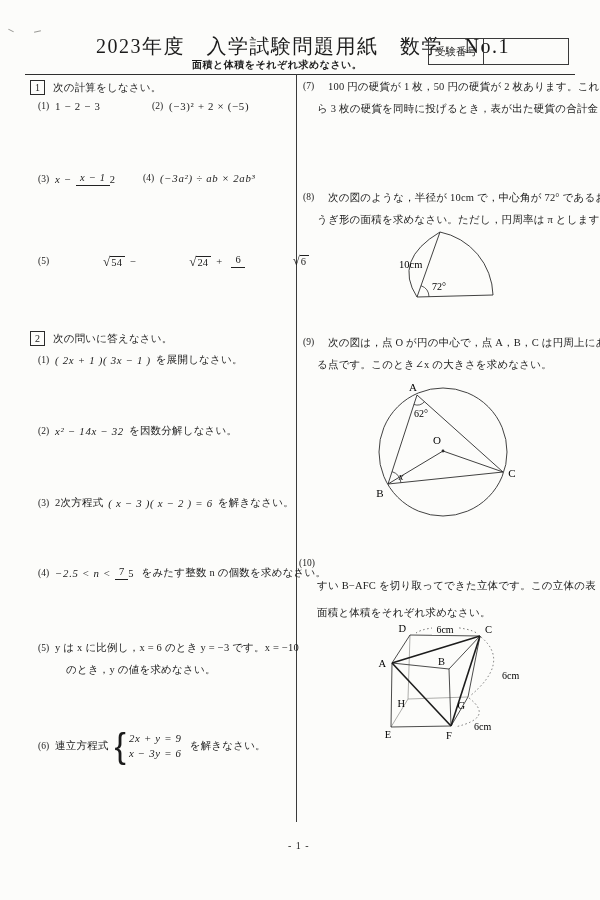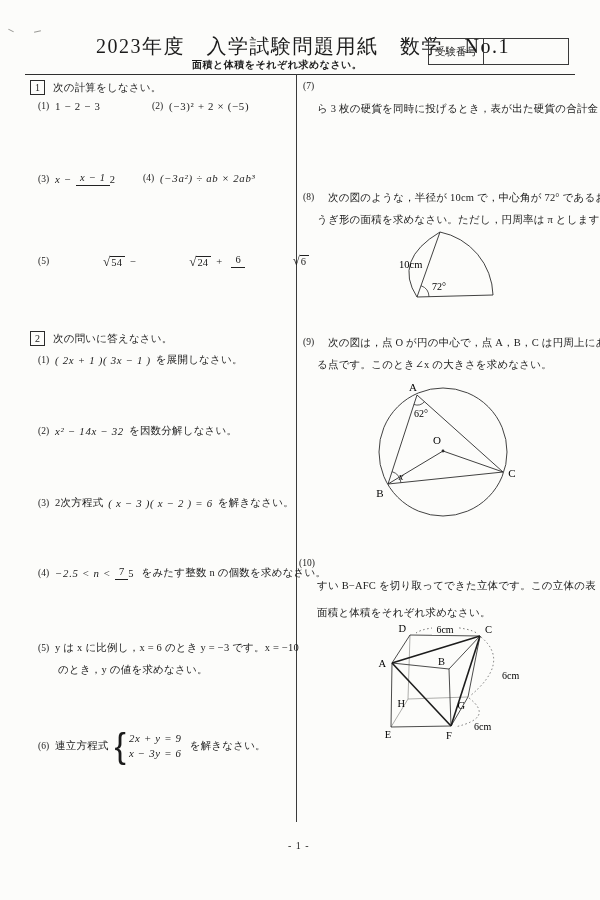--- a/index.html
+++ b/index.html
@@ -125,34 +125,35 @@
       <span class="num">7</span>
       <span class="den">5</span>
     </span>
     <span class="jp" style="margin-left:4px;">をみたす整数 n の個数を求めなさい。</span>
   </div>
 
   <div class="abs row" style="left:38px;top:641px;">
     <span class="lbl">(5)</span>
     <span class="jp">y は x に比例し，x = 6 のとき y = −3 です。x = −10</span>
   </div>
-  <div class="abs jp" style="left:58px;top:663px;">のとき，y の値を求めなさい。</div>
+  <div class="abs jp" style="left:66px;top:663px;">のとき，y の値を求めなさい。</div>
 
   <div class="abs row" style="left:38px;top:726px;height:40px;">
     <span class="lbl">(6)</span>
     <span class="jp">連立方程式</span>
     <span class="brace">{</span>
     <span class="sys">
       <span class="math">2x + y = 9</span>
       <span class="math">x − 3y = 6</span>
     </span>
     <span class="jp">を解きなさい。</span>
   </div>
 
   <div class="abs lbl" style="left:303px;top:81px;">(7)</div>
+  <div class="abs jp" style="left:328px;top:80px;">100 円の硬貨が 1 枚，50 円の硬貨が 2 枚あります。これ</div>
   <div class="abs jp" style="left:317px;top:102px;">ら 3 枚の硬貨を同時に投げるとき，表が出た硬貨の合計金</div>
 
   <div class="abs lbl" style="left:303px;top:192px;">(8)</div>
   <div class="abs jp" style="left:328px;top:191px;">次の図のような，半径が 10cm で，中心角が 72° であるお</div>
   <div class="abs jp" style="left:317px;top:213px;">うぎ形の面積を求めなさい。ただし，円周率は π とします。</div>
 
   <svg class="abs" style="left:385px;top:224px;" width="140" height="82" viewBox="0 0 140 82">
     <path d="M 32,73 Q 8,36 55,8" fill="none" stroke="#2c2c2c" stroke-width="0.9"></path>
     <path d="M 55,8 A 66 66 0 0 1 108,71" fill="none" stroke="#2c2c2c" stroke-width="0.9"></path>
     <line x1="32" y1="73" x2="55" y2="8" stroke="#2c2c2c" stroke-width="0.9"></line>

